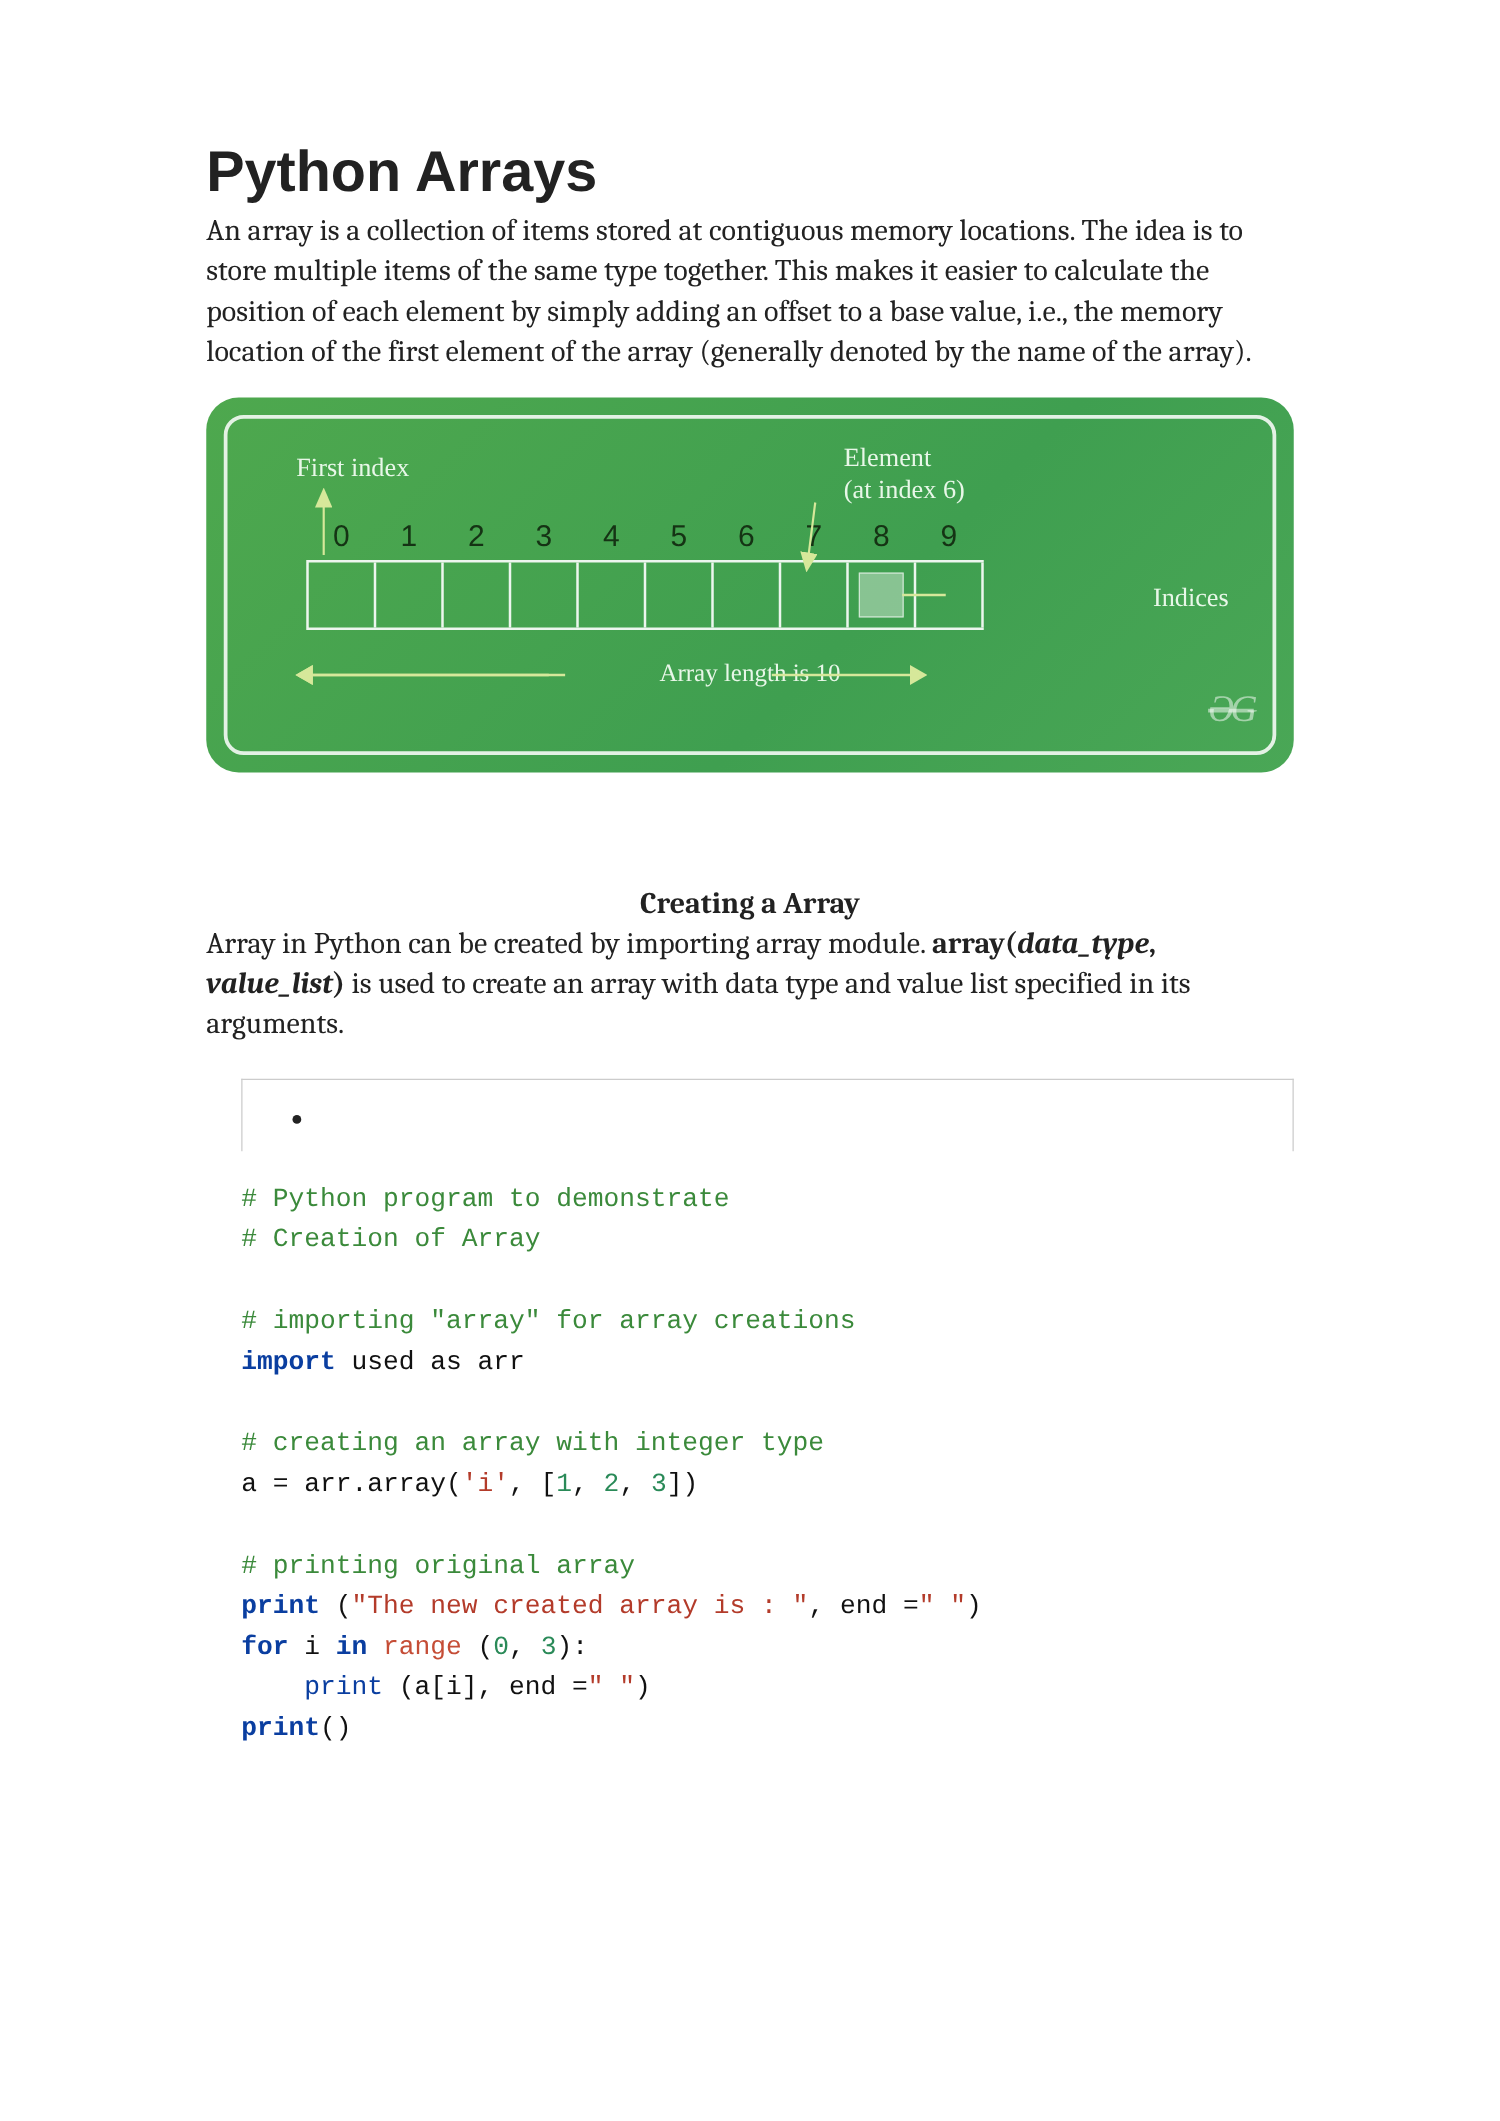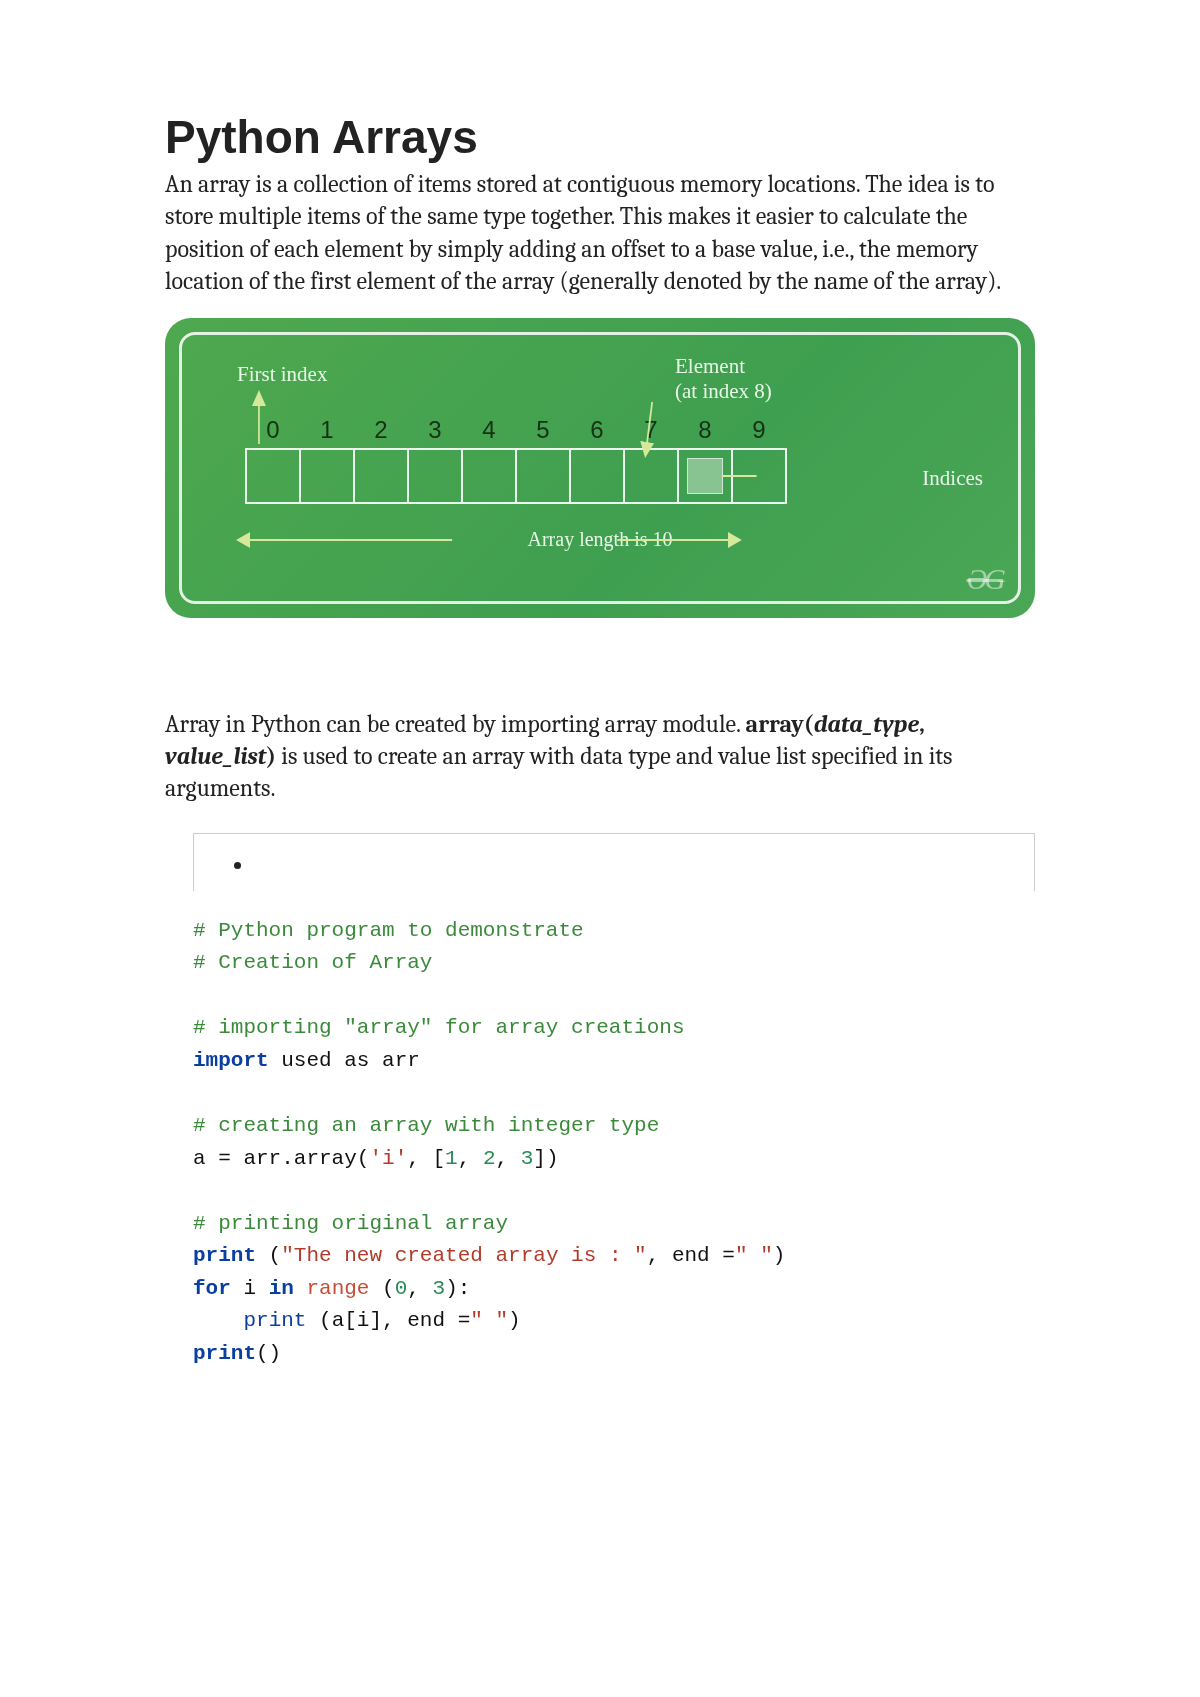--- a/index.html
+++ b/index.html
@@ -53,21 +53,21 @@
     font-size: 20px;
     white-space: nowrap;
   }
   .first-index-lbl { top: 44px; left: 72px; font-size: 21px; }
   .element-lbl { top: 36px; left: 510px; font-size: 21px; text-align: left; line-height:1.2;}
   .indices-lbl { top: 148px; right: 52px; font-size: 21px; }
   .length-lbl {
     top: 210px; left: 0; right: 0; text-align: center; font-size: 20px;
   }
   .gg-logo {
-    position: absolute; right: 32px; bottom: 22px;
+    position: absolute; right: 32px; bottom: 33px;
     color: rgba(255,255,255,0.5);
     font-family: Georgia, serif; font-size: 30px; font-style: italic;
     text-decoration: line-through;
     letter-spacing: -3px;
   }
   .boxes {
     position: absolute;
     top: 130px;
     left: 80px;
     display: flex;
@@ -158,21 +158,21 @@
 
   <p class="intro">An array is a collection of items stored at contiguous memory locations. The idea is to store multiple items of the same type together. This makes it easier to calculate the position of each element by simply adding an offset to a base value, i.e., the memory location of the first element of the array (generally denoted by the name of the array).</p>
 
   <div class="diagram">
     <div class="diagram-inner"></div>
 
     <div class="diagram-label first-index-lbl">First index</div>
 
     <div class="diagram-label element-lbl">
       <span>Element</span><br>
-      <span>(at index 8)</span>
+      <span>(at index 6)</span>
     </div>
 
     <div class="diagram-label indices-lbl">Indices</div>
 
     <div class="diagram-label length-lbl">Array length is 10</div>
 
     <div class="boxes">
       <div class="box">
           <span class="idx">0</span>
         </div>
@@ -224,20 +224,21 @@
       <line x1="88" y1="222" x2="88" y2="222"></line>
       <line x1="88" y1="222" x2="88" y2="222"></line>
 
       <line x1="315" y1="222" x2="90" y2="222" stroke="#d6e89a" stroke-width="2" marker-end="url(#arr-y)"></line>
       <line x1="520" y1="222" x2="655" y2="222" stroke="#d6e89a" stroke-width="2" marker-end="url(#arr-y)"></line>
     </svg>
 
     <div class="gg-logo">ƏG</div>
   </div>
 
+  <p class="subheading">Creating a Array</p>
   <p class="para2">
     <span>Array in Python can be created by importing array module. </span><strong>array(</strong><em class="bi">data_type</em><strong>, </strong><em class="bi">value_list</em><strong>)</strong><span> is used to create an array with data type and value list specified in its arguments.</span>
   </p>
 
   <div class="code-tab-wrap">
     <div class="dot"></div>
   </div>
 
   <div class="code"><span class="c-comment"># Python program to demonstrate</span>
 <span class="c-comment"># Creation of Array</span>

